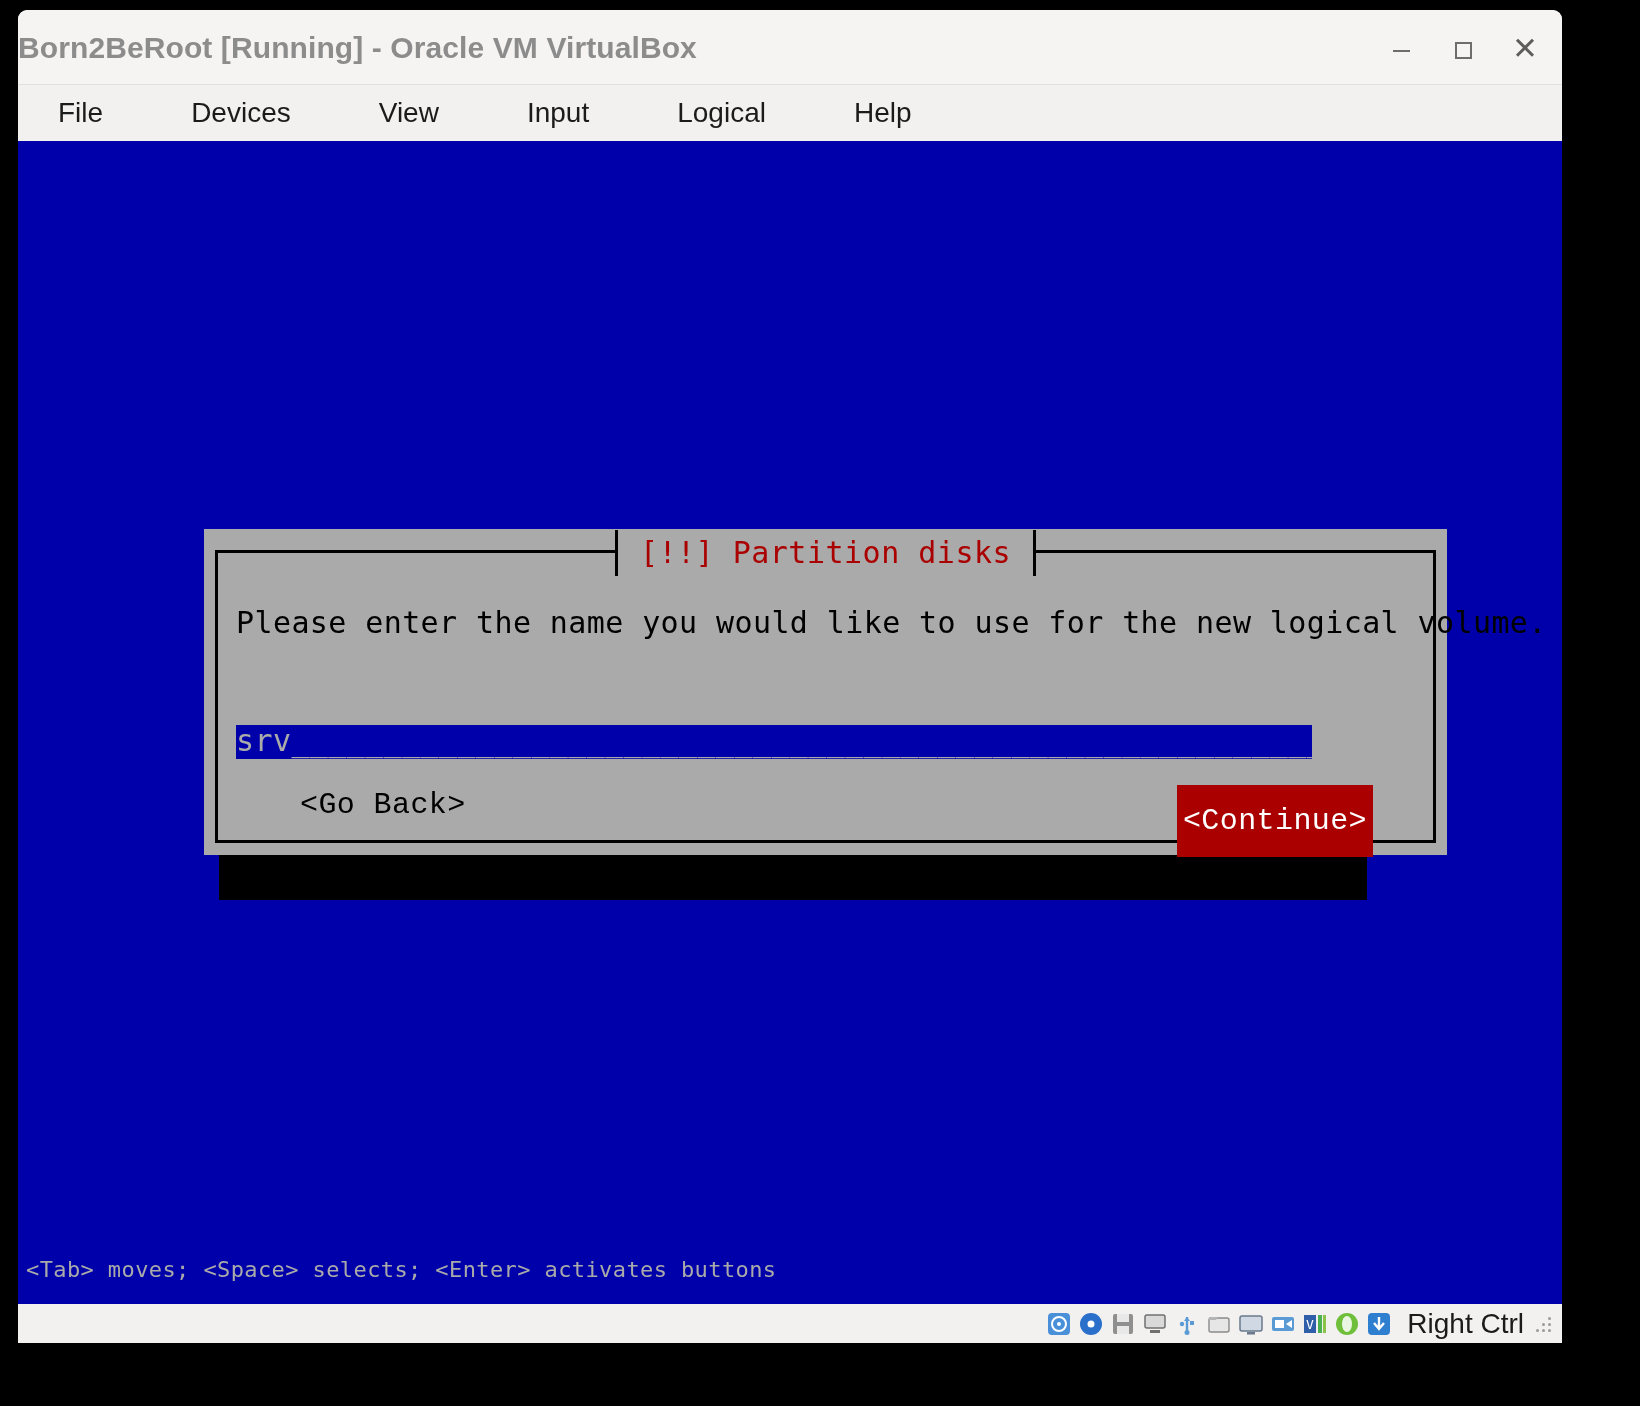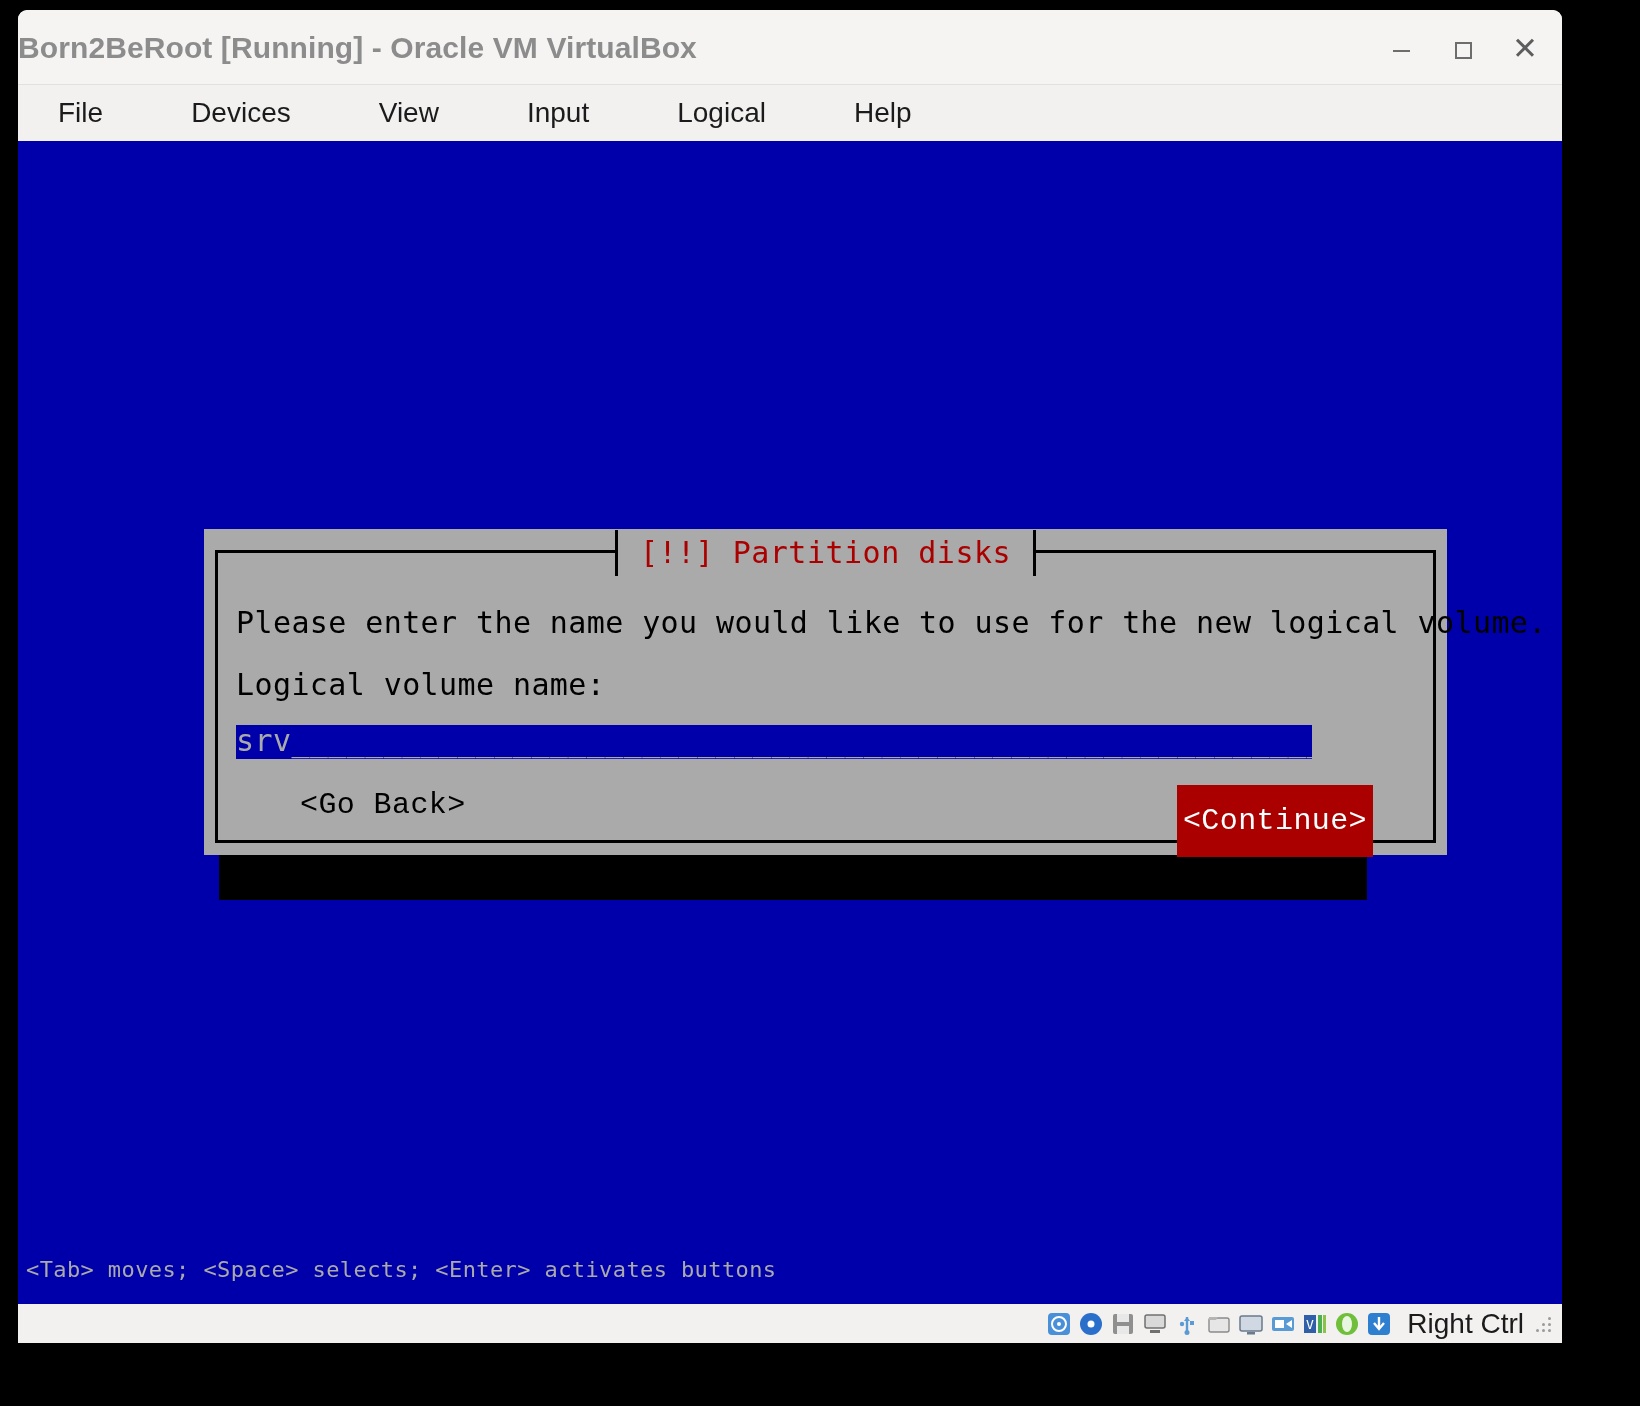--- a/index.html
+++ b/index.html
@@ -295,21 +295,20 @@
 
     <div id="dialog">
       <div id="dialog-inner">
 
         <div id="dialog-title-wrap">
           <div id="dialog-title">[!!] Partition disks</div>
         </div>
 
         <div class="dlg-text" id="dlg-prompt">Please enter the name you would like to use for the new logical volume.</div>
 
-        <div class="dlg-text" id="dlg-field-label">Logical volume name:</div>
 
         <div id="dlg-input"><span id="dlg-input-value">srv</span><span id="dlg-input-filler">_______________________________________________________________________</span></div>
 
         <div id="dlg-buttons">
           <div class="dlg-btn" id="btn-goback">&lt;Go Back&gt;</div>
           <div class="dlg-btn" id="btn-continue">&lt;Continue&gt;</div>
         </div>
 
       </div>
     </div>

